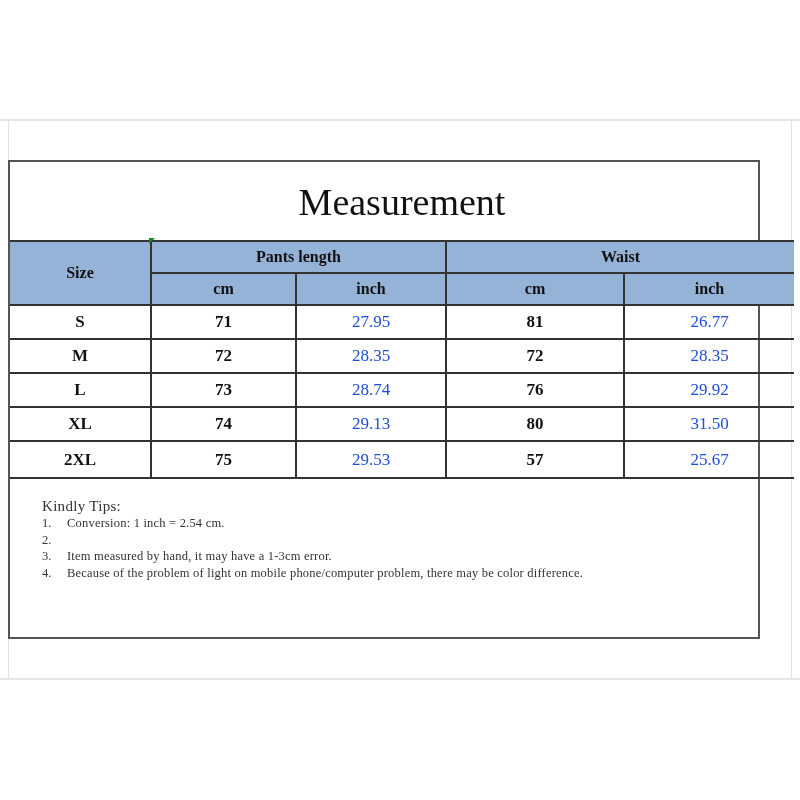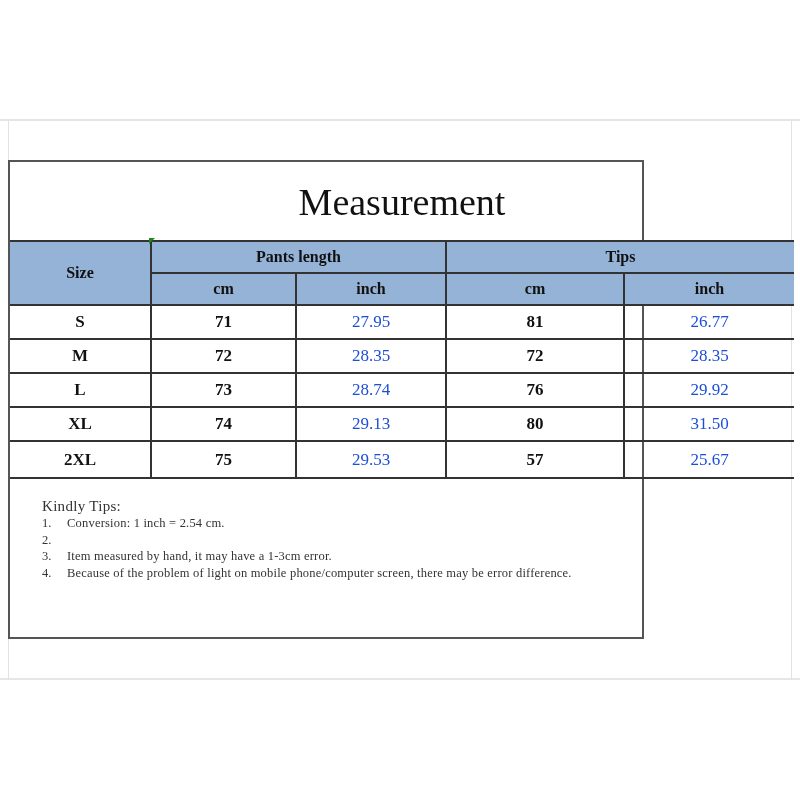--- a/index.html
+++ b/index.html
@@ -27,21 +27,21 @@
       position: absolute; left: 8px; top: 120px; width: 1px; height: 560px;
       background: #e2e2e2;
     }
     .page-line-right {
       position: absolute; left: 791px; top: 120px; width: 1px; height: 560px;
       background: #e2e2e2;
     }
     .sheet {
       position: absolute;
       left: 8px; top: 160px;
-      width: 636px; height: 479px;
+      width: 752px; height: 479px;
       box-sizing: border-box;
       border: 2px solid #555;
       background: #fff;
     }
     table.size-table {
       border-collapse: collapse;
       width: 100%;
       table-layout: fixed;
     }
     .size-table td, .size-table th {
@@ -123,21 +123,21 @@
       <col style="width:178px">
       <col style="width:170px">
     </colgroup>
     <tbody>
         <tr>
       <td class="title-cell" colspan="5">Measurement</td>
     </tr>
     <tr class="hdr-row1">
       <td class="hdr" rowspan="2">Size</td>
       <td class="hdr" colspan="2">Pants length</td>
-      <td class="hdr" colspan="2">Tips</td>
+      <td class="hdr" colspan="2">Waist</td>
     </tr>
     <tr class="hdr-row2">
       <td class="hdr">cm</td>
       <td class="hdr">inch</td>
       <td class="hdr">cm</td>
       <td class="hdr">inch</td>
     </tr>
     <tr class="data-row">
       <td class="bold">S</td>
       <td class="bold">71</td>
@@ -187,17 +187,17 @@
       </li>
       <li>
         <span class="tips-num">2.</span>
       </li>
       <li>
         <span class="tips-num">3.</span>
         <span class="tips-text">Item measured by hand, it may have a 1-3cm error.</span>
       </li>
       <li>
         <span class="tips-num">4.</span>
-        <span class="tips-text">Because of the problem of light on mobile phone/computer screen, there may be error difference.</span>
+        <span class="tips-text">Because of the problem of light on mobile phone/computer problem, there may be color difference.</span>
       </li>
     </ul>
   </div>
 </div>
 
 </body></html>

